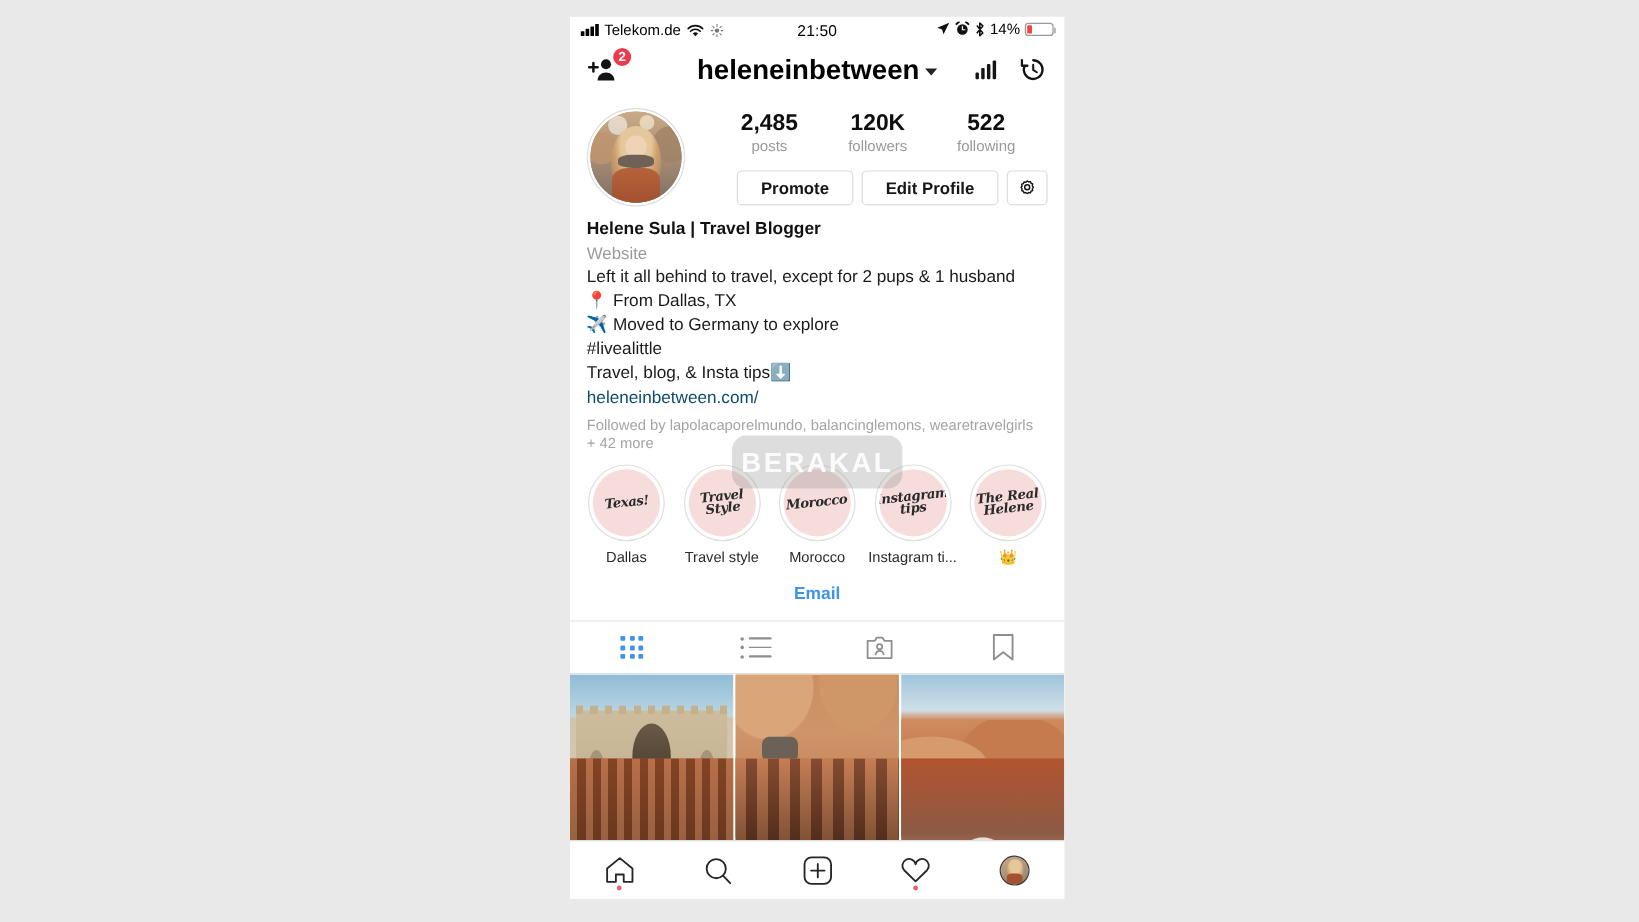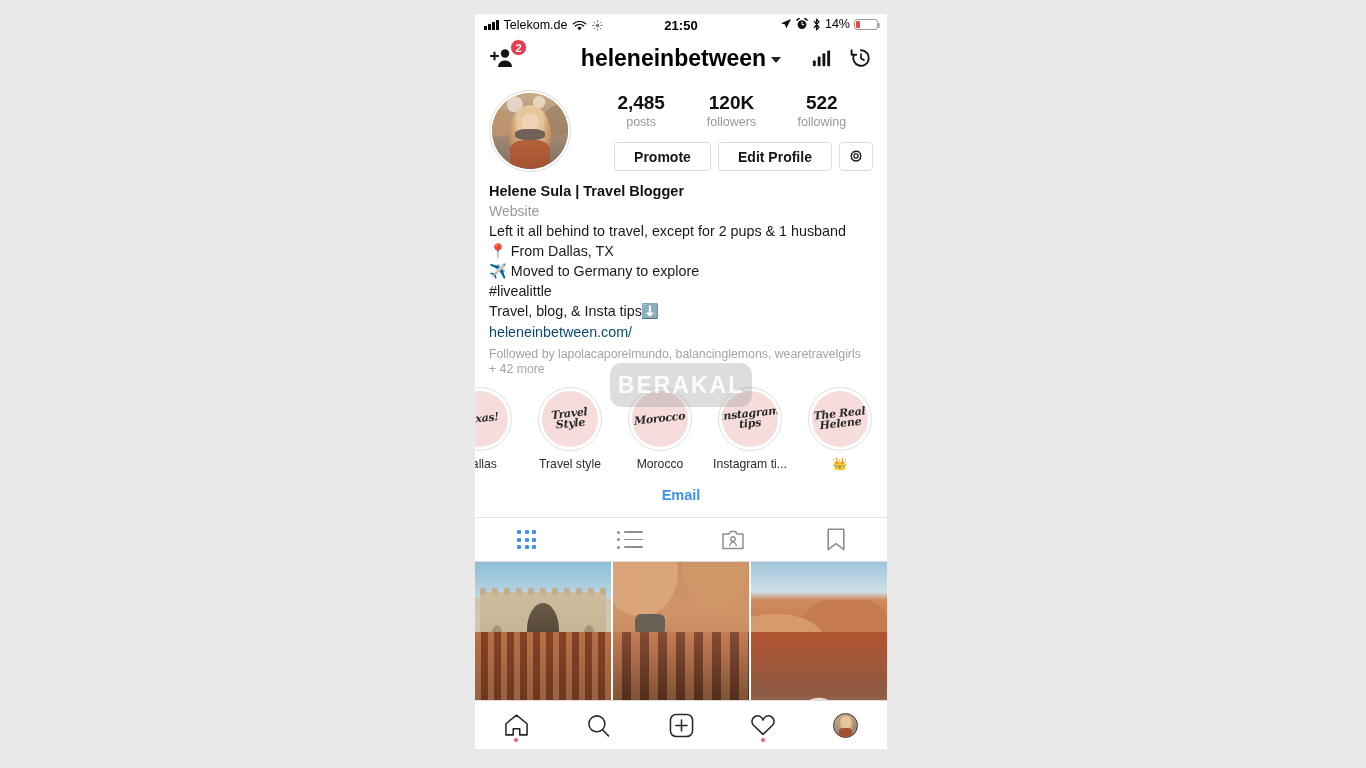--- a/index.html
+++ b/index.html
@@ -33,21 +33,21 @@
     padding: 0 9px;
     font-size: 12.5px;
     color: #000;
     flex: 0 0 auto;
     position: relative;
   }
   .sb-left { display: flex; align-items: center; gap: 5px; }
   .sb-right { display: flex; align-items: center; gap: 4px; position: absolute; right: 9px; top: 3px;}
   .sb-center {
     position: absolute; left: 0; right: 0; text-align: center;
-    font-weight: bold; font-size: 13px; letter-spacing: .1px;
+    font-weight: normal; font-size: 13px; letter-spacing: .1px;
   }
   .bars { display: inline-flex; align-items: flex-end; gap: 1.5px; height: 9px; }
   .bars i { width: 2.5px; background: #000; display: block; border-radius: .5px;}
   .bars i:nth-child(1){height:4px}
   .bars i:nth-child(2){height:6px}
   .bars i:nth-child(3){height:8px}
   .bars i:nth-child(4){height:10px; background:#000}
   .carrier { font-size: 12.5px; }
   .battery-pct { font-size: 12.5px; font-weight: 500;}
   .batt {
@@ -145,23 +145,23 @@
   .bio .name { font-size: 14.5px; font-weight: 600; color: #111; line-height: 20px; }
   .bio .website-label { font-size: 14px; color: #9a9a9a; line-height: 20px; }
   .bio .line { font-size: 14.3px; color: #1a1a1a; line-height: 20px; }
   .bio .link { font-size: 14.3px; color: #0c4a6e; line-height: 22px; }
   .followed {
     font-size: 12.3px; color: #a4a4a4; line-height: 15px; margin-top: 4px;
   }
 
   
   .highlights {
-    display: flex; padding: 10px 8px 4px 8px; gap: 12px;
+    display: flex; padding: 10px 8px 4px 8px; gap: 0;
     flex: 0 0 auto; position: relative;
-    justify-content: flex-end;
+    justify-content: space-between;
   }
   .hl { width: 78px; text-align: center; flex: 0 0 auto;}
   .hl-ring {
     width: 64px; height: 64px; margin: 0 auto;
     border-radius: 50%; border: 1px solid #dfdfdf; padding: 3px;
   }
   .hl-img {
     width: 100%; height: 100%; border-radius: 50%;
     background: #f7dcdc;
     display: flex; align-items: center; justify-content: center;

